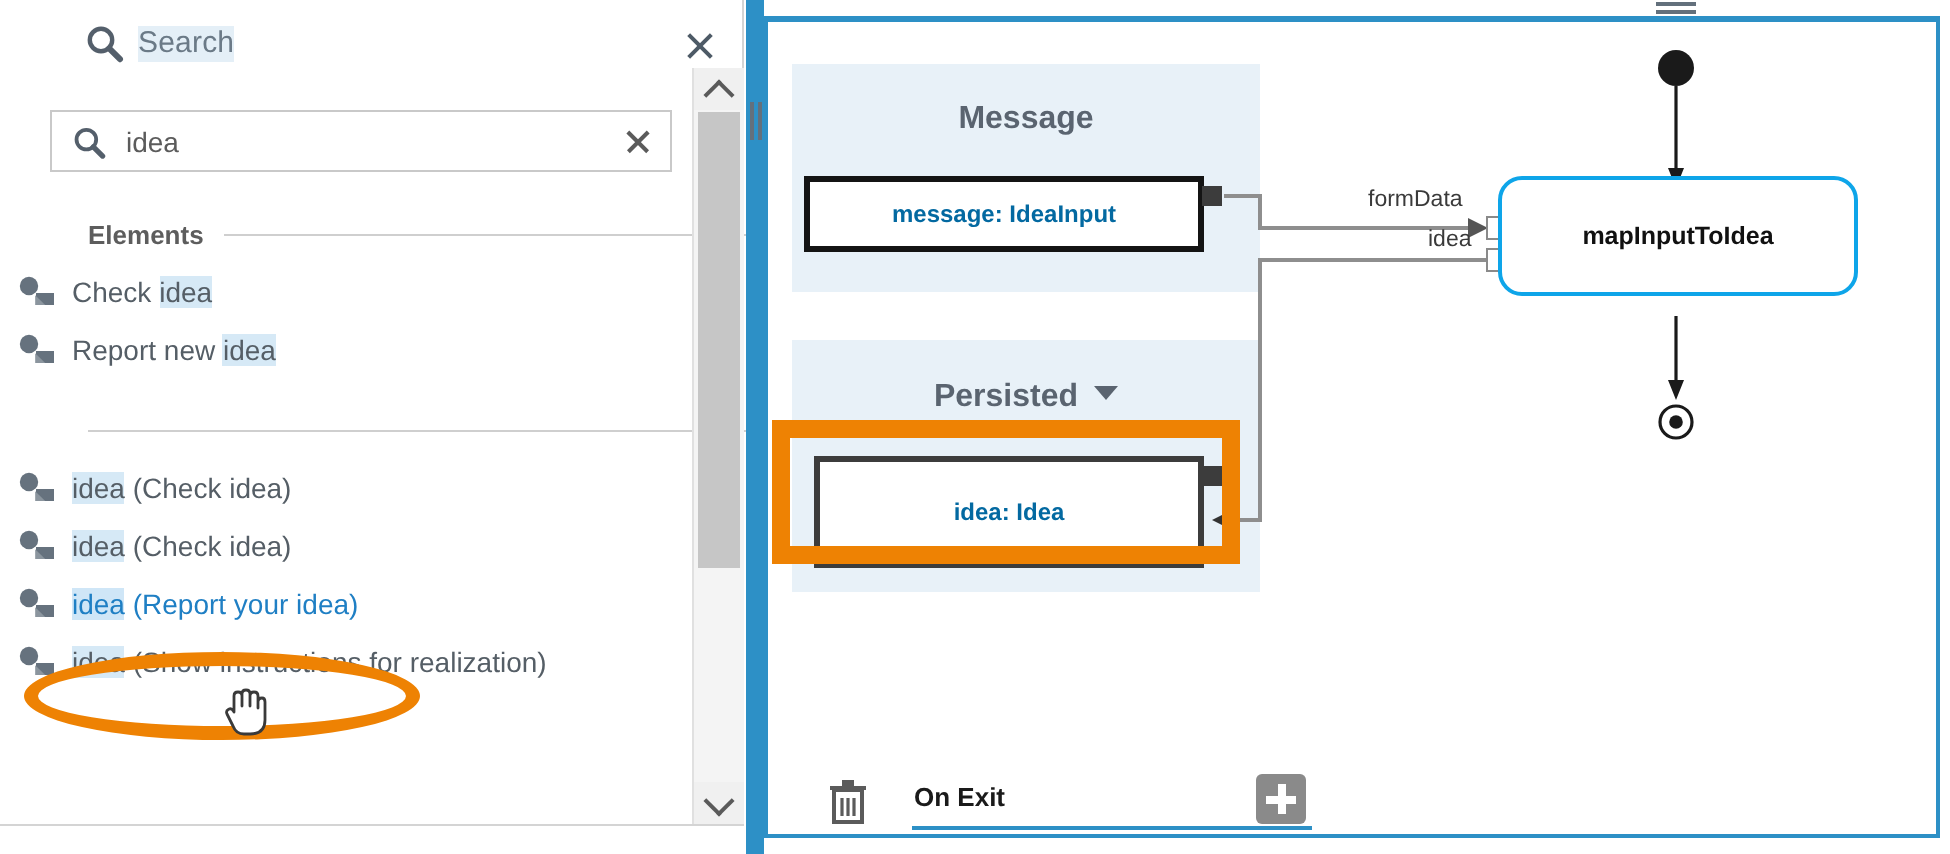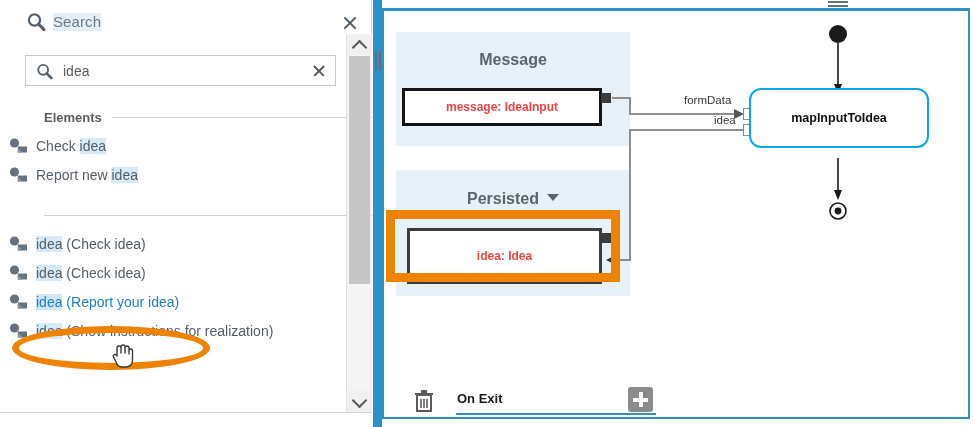--- a/index.html
+++ b/index.html
@@ -18,21 +18,21 @@
     position: absolute;
     left: 0; top: 0;
     width: 372px; height: 413px;
     background: #ffffff;
     border-right: 1px solid #d4d4d4;
     border-bottom: 1px solid #d4d4d4;
     box-sizing: border-box;
   }
   #panel-header {
     position: absolute;
-    left: 0; top: 0; right: 0;
+    left: 16px; top: 0; right: 0;
     height: 44px;
   }
   .hdr-magnifier {
     position: absolute;
     left: 26px; top: 12px;
     width: 20px; height: 20px;
   }
   #panel-title {
     position: absolute;
     left: 53px; top: 13px;
@@ -235,21 +235,21 @@
     vertical-align: 3px;
     cursor: pointer;
   }
 
   .node-box {
     position: absolute;
     background: #ffffff;
     border: 3px solid #141414;
     box-sizing: border-box;
     display: flex; align-items: center; justify-content: center;
-    font-size: 12px; font-weight: bold; color: #ef4444;
+    font-size: 12px; font-weight: bold; color: #0369a1;
     cursor: pointer;
   }
   .node-box.inner-ring { border-color: #3c3c3c; }
   .port-sq {
     position: absolute;
     width: 10px; height: 10px;
     background: #3c3c3c;
   }
 
   #orange-rect {

